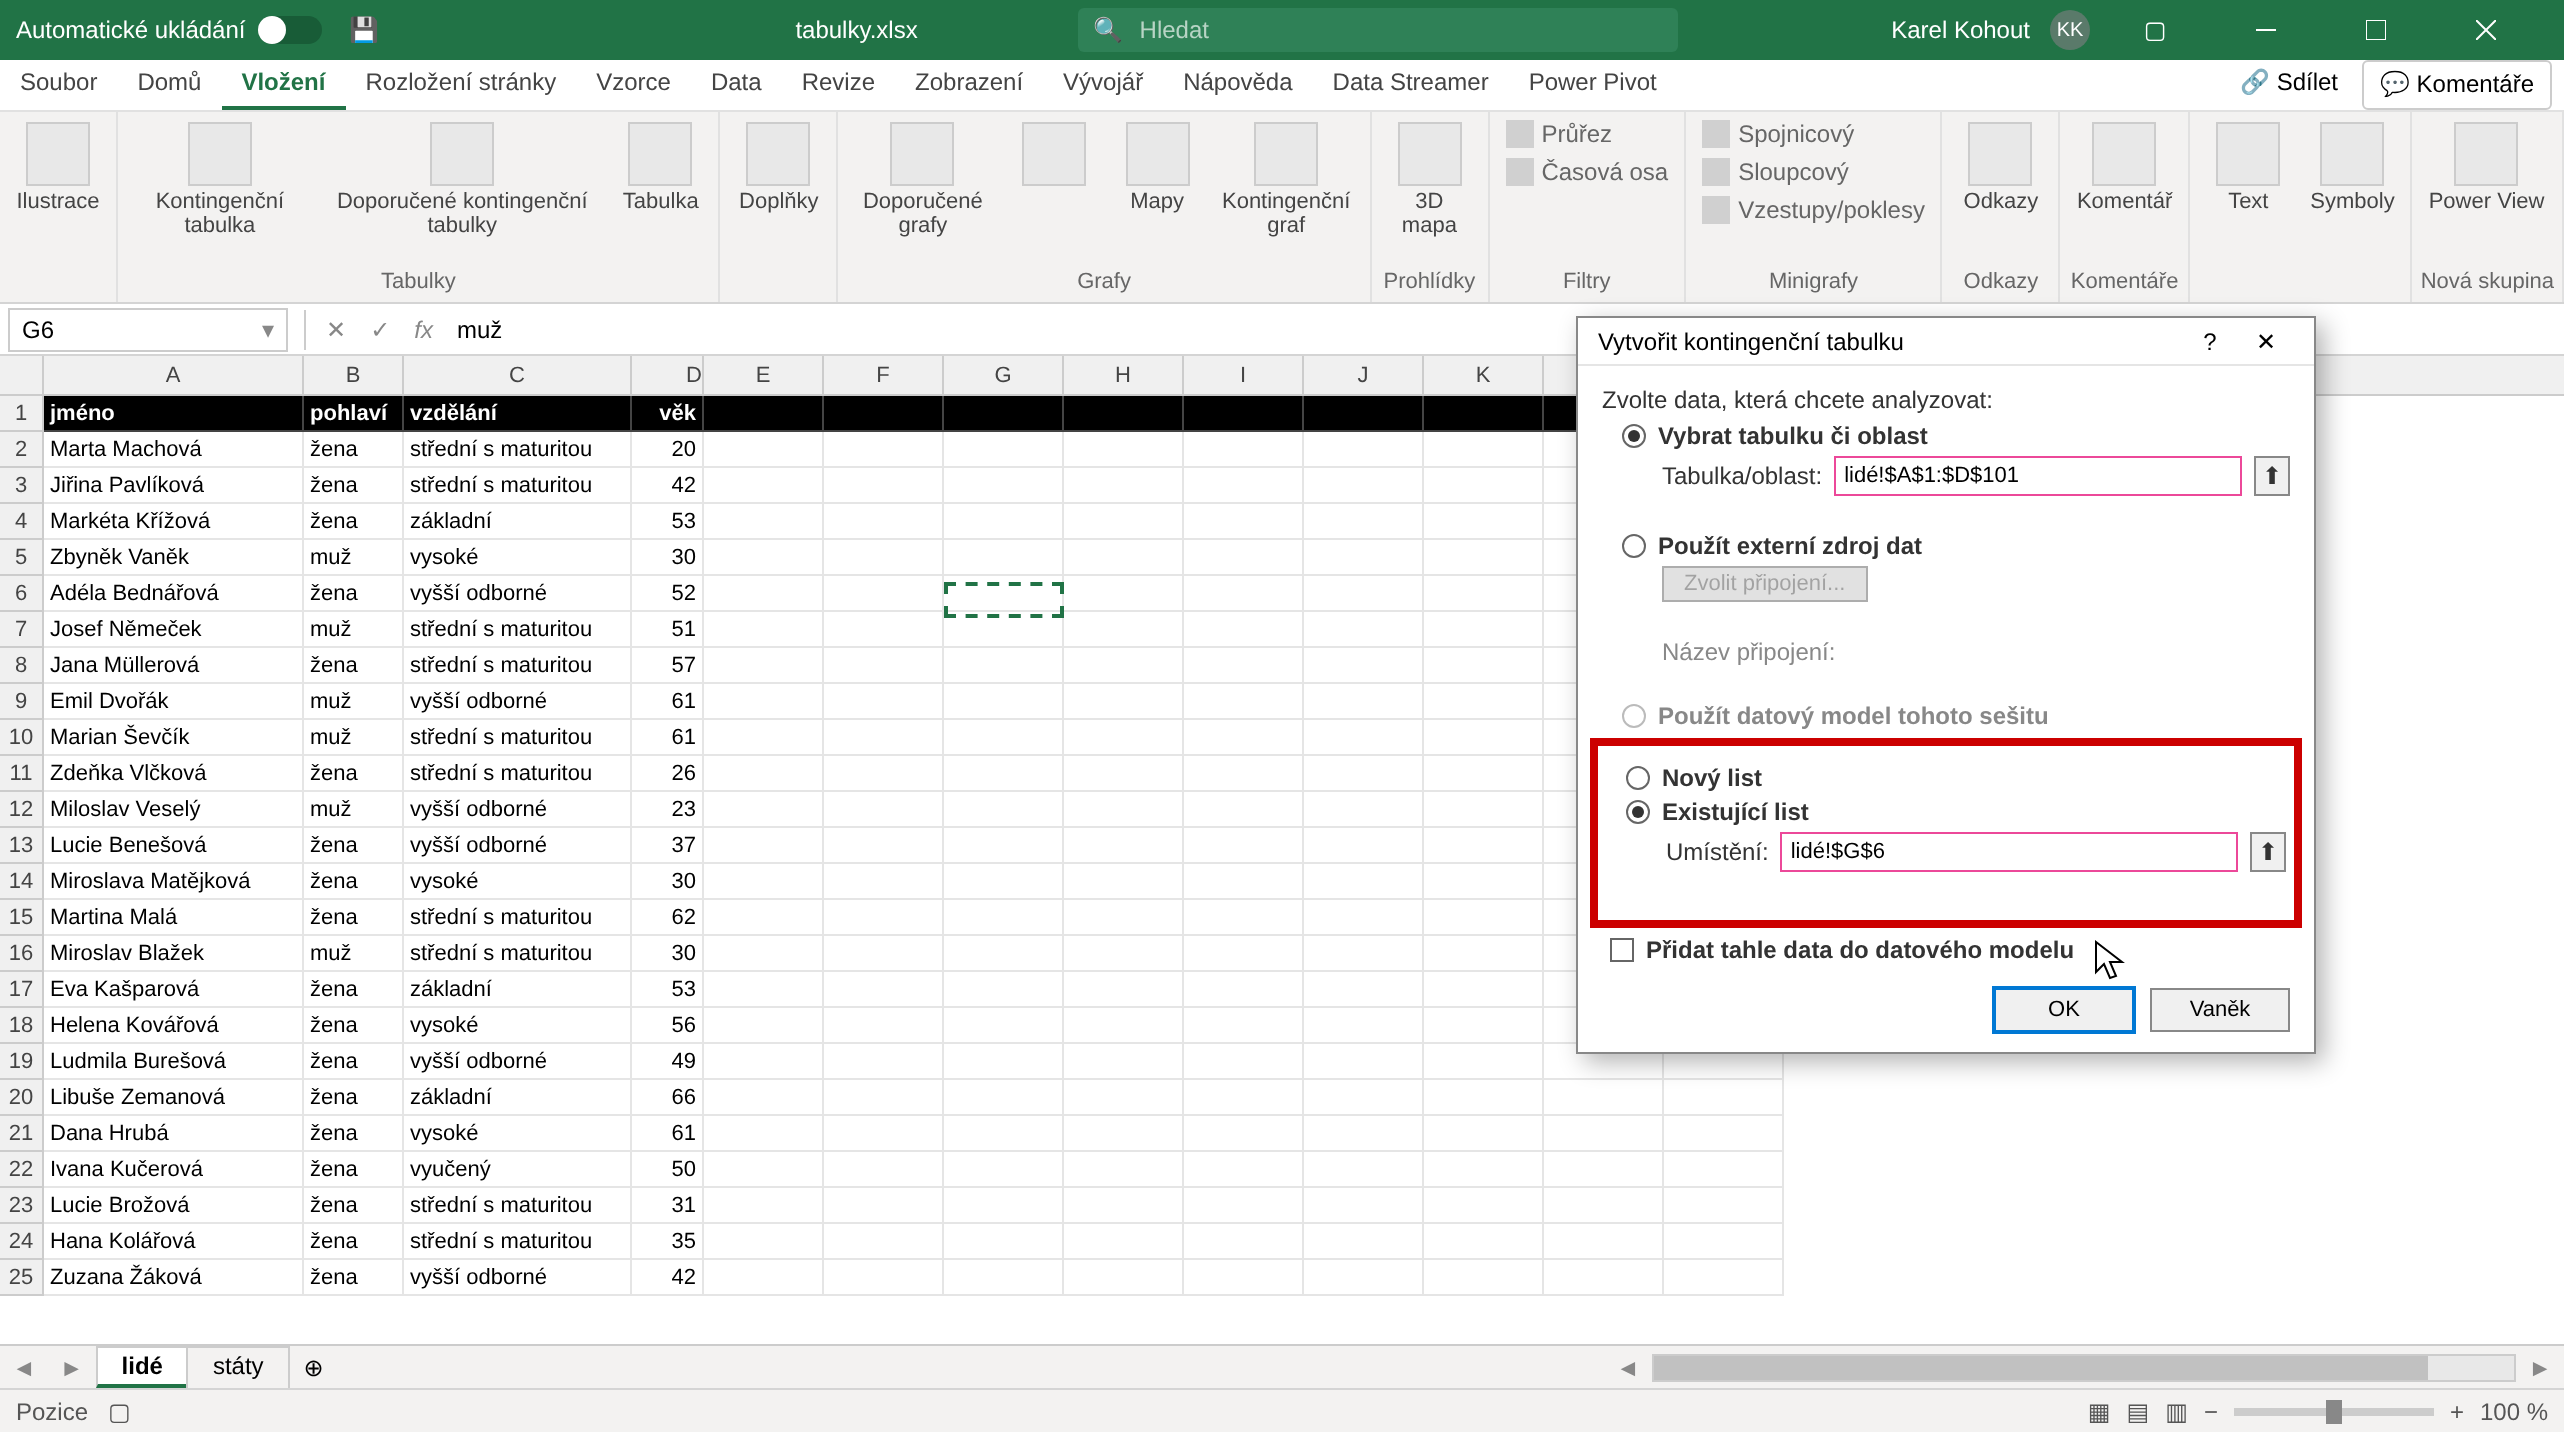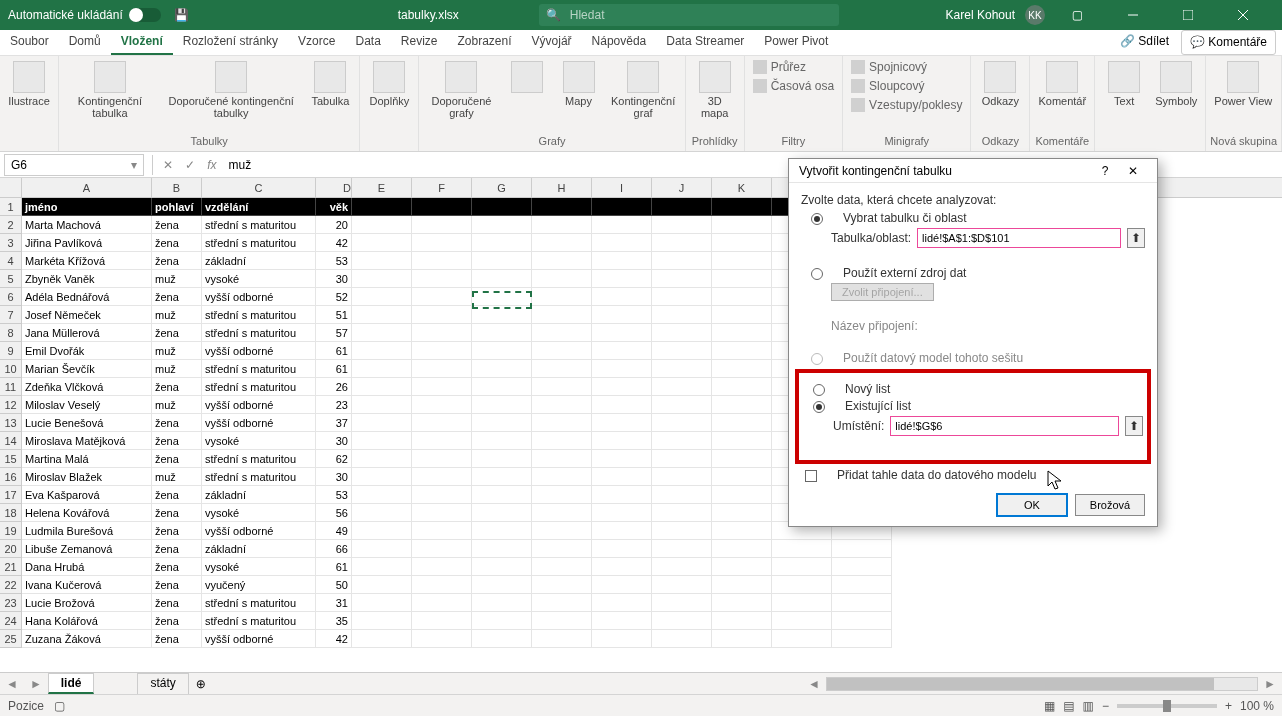--- a/index.html
+++ b/index.html
@@ -60,39 +60,39 @@
 
 .marching-ants { position: absolute; border: 2px dashed #217346; left: 472px; top: 113px; width: 60px; height: 18px; pointer-events: none; }
 
 
 .dialog-backdrop { position: absolute; left: 788px; top: 158px; width: 370px; background: #fff; border: 1px solid #888; box-shadow: 4px 4px 12px rgba(0,0,0,0.3); }
 .dialog-title { height: 24px; background: #fff; border-bottom: 1px solid #e5e5e5; display: flex; align-items: center; padding: 0 10px; }
 .dialog-title-text { flex: 1; font-size: 12px; }
 .dialog-title-btn { width: 28px; text-align: center; }
 .dialog-body { padding: 10px 12px; font-size: 11px; color: #333; }
 .dlg-group-label { margin-bottom: 4px; }
-.dlg-radio-row { display: flex; align-items: flex-end; gap: 20px; margin: 3px 0 3px 10px; }
+.dlg-radio-row { display: flex; align-items: center; gap: 6px; margin: 3px 0 3px 10px; font-weight: bold; }
 .dlg-radio { width: 12px; height: 12px; border: 1px solid #666; border-radius: 50%; display: inline-block; position: relative; }
 .dlg-radio.checked::after { content: ''; position: absolute; width: 6px; height: 6px; background: #333; border-radius: 50%; top: 2px; left: 2px; }
 .dlg-field-row { display: flex; align-items: center; gap: 6px; margin: 3px 0 18px 30px; }
 .dlg-input { border: 1px solid #ec4899; padding: 2px 4px; flex: 1; font-size: 11px; height: 20px; }
 .dlg-ref-btn { width: 18px; height: 20px; border: 1px solid #888; background: #f0f0f0; display:flex; align-items:center; justify-content:center;}
 .dlg-btn-row { display: flex; justify-content: flex-end; gap: 8px; margin-top: 12px; }
 .dlg-btn { width: 70px; height: 22px; border: 1px solid #888; background: #f0f0f0; font-size: 11px; }
 .dlg-btn.focus { border: 1px solid #0078d4; box-shadow: 0 0 0 1px #0078d4; }
 .dlg-checkbox { width: 12px; height: 12px; border: 1px solid #666; display: inline-block; }
 .dlg-subbtn { border: 1px solid #adadad; background: #e1e1e1; padding: 2px 10px; font-size: 11px; }
 .red-highlight { border: 4px solid #cc0000; padding: 6px 4px; margin: 4px -6px; }
 
 
 .sheet-tabs { height: 22px; display: flex; align-items: center; border-top: 1px solid #ccc; background: #f3f2f1; }
 .sheet-nav { padding: 0 6px; color: #888; }
 .sheet-tab { padding: 2px 12px; border: 1px solid #ccc; border-bottom: none; background: #fff; margin-right: -1px; }
 .sheet-tab.active { background: #fff; border-bottom: 2px solid #217346; font-weight: 600; }
-.sheet-tab.inactive { background: #f3f2f1; margin-left: 44px; }
+.sheet-tab.inactive { background: #f3f2f1; }
 .sheet-add { padding: 0 8px; }
 .hscroll-area { margin-left: auto; width: 480px; height: 16px; display: flex; align-items: center; }
 .hscroll-track { flex: 1; height: 14px; background: #e8e8e8; border: 1px solid #ccc; position: relative; }
 .hscroll-thumb { position: absolute; height: 100%; background: #c1c1c1; }
 
 
 .status-bar { height: 22px; background: #f3f2f1; border-top: 1px solid #d4d4d4; display: flex; align-items: center; padding: 0 8px; color: #555; font-size: 11px; }
 .status-right { margin-left: auto; display: flex; align-items: center; gap: 8px; }
 .zoom-slider { width: 100px; height: 4px; background: #ccc; position: relative; }
 .zoom-slider::after { content: ''; position: absolute; width: 8px; height: 12px; background: #888; top: -4px; left: 46px; }
@@ -779,21 +779,21 @@
       </div>
     </div>
 
     <div class="dlg-radio-row" style="margin-left:4px;">
       <span class="dlg-checkbox"></span>
       <span>Přidat tahle data do datového modelu</span>
     </div>
 
     <div class="dlg-btn-row">
       <button class="dlg-btn focus">OK</button>
-      <button class="dlg-btn">Brožová</button>
+      <button class="dlg-btn">Vaněk</button>
     </div>
   </div>
 </div>
 
 <div class="sheet-tabs">
   <span class="sheet-nav">◄</span>
   <span class="sheet-nav">►</span>
   <div id="sheet-tabs-list" style="display:flex;">
       <div class="sheet-tab active">lidé</div>
       <div class="sheet-tab inactive">státy</div>

